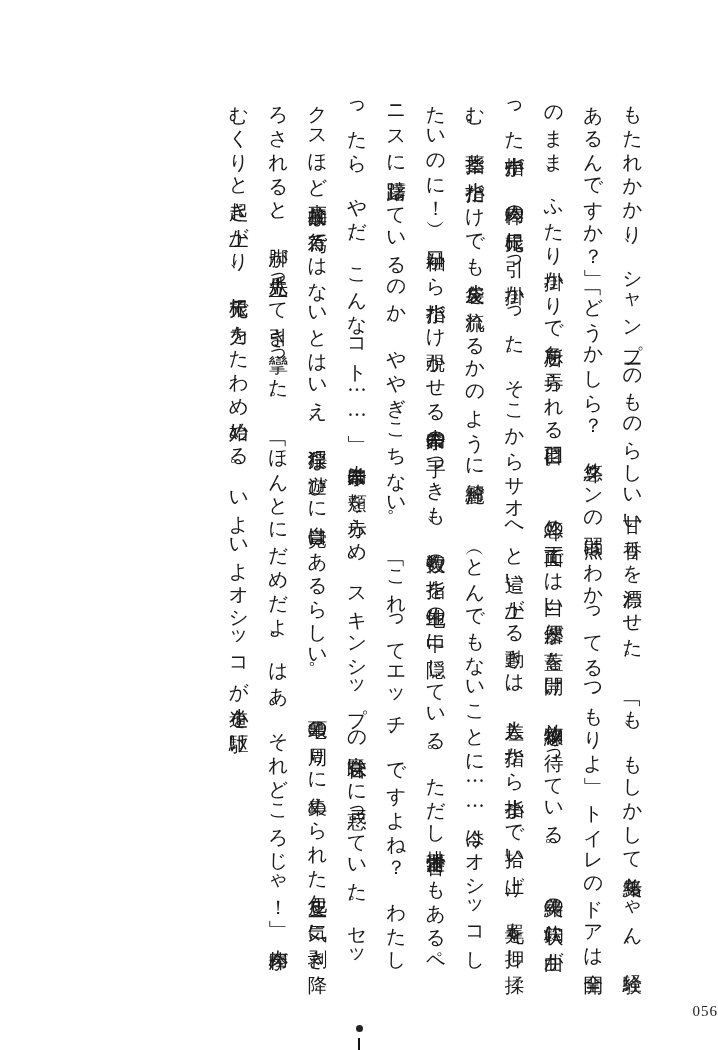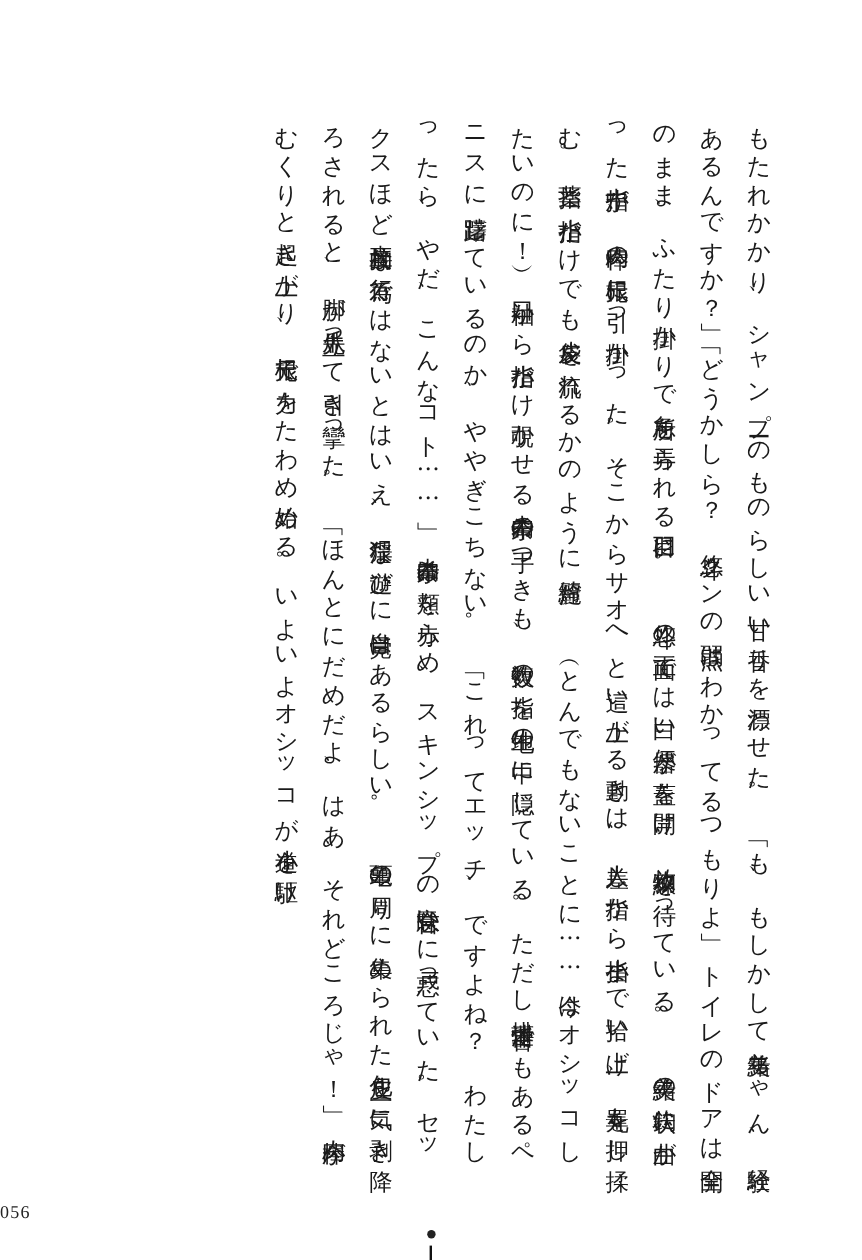--- a/index.html
+++ b/index.html
@@ -32,21 +32,21 @@
     letter-spacing: 1.6px;
     color: #1a1a1a;
     text-align: justify;
   }
   
   #page-footer {
     position: absolute;
     left: 0;
     right: 0;
     bottom: 18px;
-    text-align: left;
+    text-align: right;
   }
   #page-number {
     font-family: "Liberation Serif", "DejaVu Serif", serif;
     font-size: 15px;
     letter-spacing: 1px;
     color: #222222;
   }
   #footer-dot {
     width: 7px;
     height: 7px;

